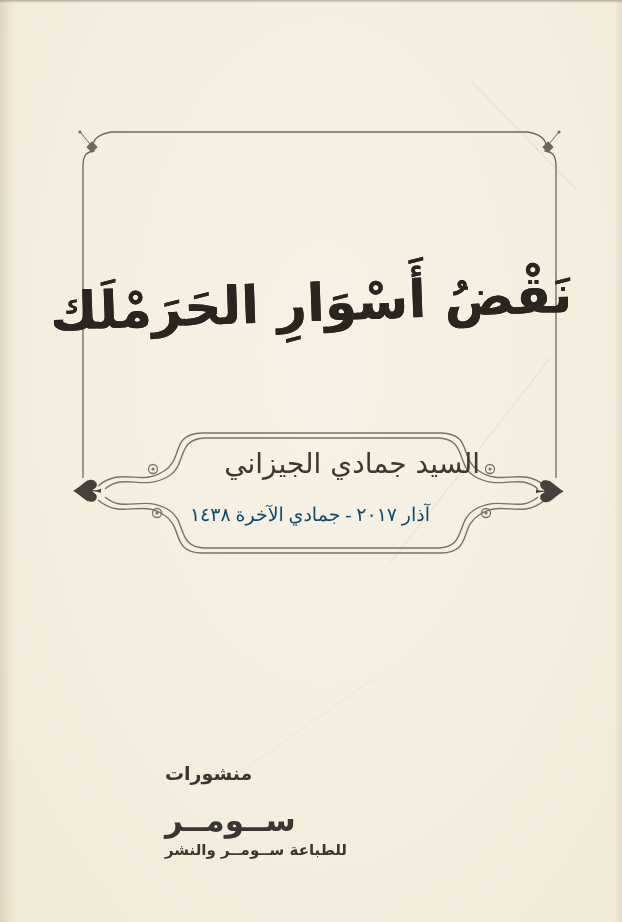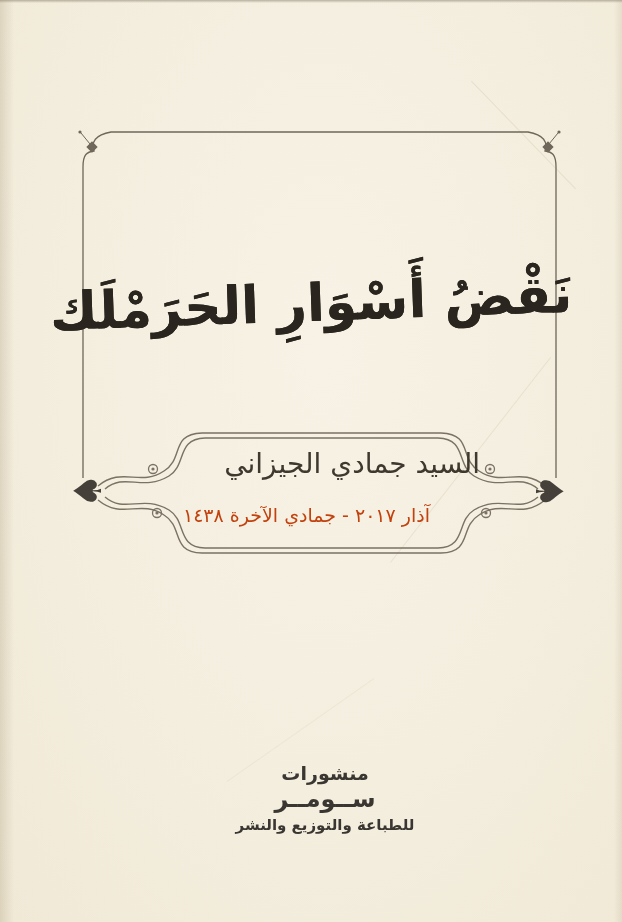--- a/index.html
+++ b/index.html
@@ -51,41 +51,41 @@
   
   .author {
     position: absolute; left: 240px; width: 240px; top: 443px;
     direction: rtl; text-align: center;
     font-size: 28px; color: #3e382f;
     line-height: 42px; white-space: nowrap;
   }
   .dateline {
     position: absolute; left: 190px; width: 240px; top: 502px;
     direction: rtl; text-align: center;
-    font-size: 19px; color: #c2410c;
-    line-height: 26px; white-space: nowrap;
+    font-size: 19px; color: #0c4a6e;
+    line-height: 26px; white-space: nowrap; font-family: Liberation Serif, serif;
   }
 
   
   .fleuron {
     position: absolute;
     width: 40px; height: 40px;
     display: flex; align-items: center; justify-content: center;
     font-size: 38px; color: #45403a; line-height: 40px;
   }
   .fleuron.left  { left: 68px;  top: 471px; transform: rotate(-90deg); }
   .fleuron.right { left: 529px; top: 471px; transform: rotate(90deg); }
 
   
   .publisher {
     position: absolute; left: 165px; width: 320px; top: 762px;
-    text-align: center; color: #3a3631; direction: rtl;
+    text-align: left; color: #3a3631; direction: rtl;
   }
   .publisher .p-label   { font-size: 19px; font-weight: bold; letter-spacing: 0.5px; }
-  .publisher .p-name    { font-size: 24px; font-weight: bold; margin-top: 1px; letter-spacing: -0.5px; }
+  .publisher .p-name    { font-size: 31px; font-weight: bold; margin-top: 18px; letter-spacing: -0.5px; }
   .publisher .p-tagline { font-size: 15px; font-weight: bold; margin-top: 3px; }
 </style>
 </head>
 <body>
 
 <div class="page">
 
   <div class="edge-top"></div>
   <div class="edge-left"></div>
   <div class="edge-right"></div>
@@ -146,16 +146,16 @@
   <div class="fleuron right">♠</div>
 
   <div class="title" dir="rtl">نَقْضُ أَسْوَارِ الحَرَمْلَك</div>
 
   <div class="author" dir="rtl">السيد جمادي الجيزاني</div>
   <div class="dateline" dir="rtl">آذار ٢٠١٧ - جمادي الآخرة ١٤٣٨</div>
 
   <div class="publisher">
     <div class="p-label" dir="rtl">منشورات</div>
     <div class="p-name" dir="rtl">ســومــر</div>
-    <div class="p-tagline" dir="rtl">للطباعة والتوزيع والنشر</div>
+    <div class="p-tagline" dir="rtl">للطباعة ســومــر والنشر</div>
   </div>
 
 </div>
 
 </body></html>

